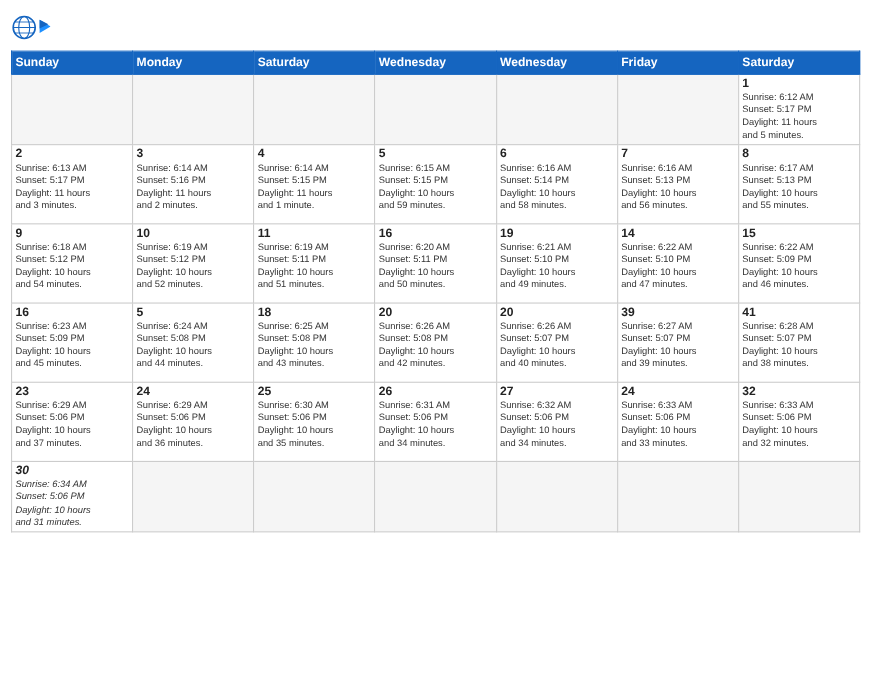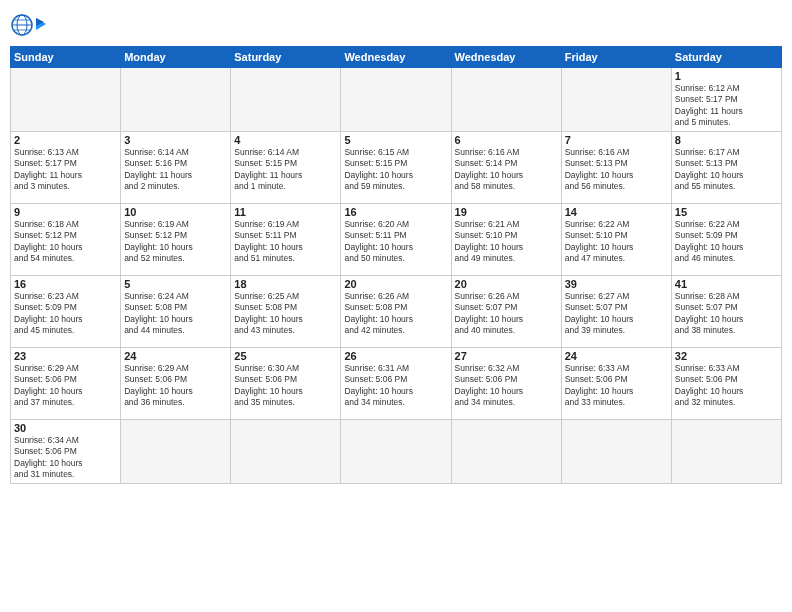--- a/index.html
+++ b/index.html
@@ -259,21 +259,21 @@
           </td>
           <td>
             <span class="day-number">24</span>
             <div class="day-info">Sunrise: 6:33 AM<br>Sunset: 5:06 PM<br>Daylight: 10 hours<br>and 33 minutes.</div>
           </td>
           <td>
             <span class="day-number">32</span>
             <div class="day-info">Sunrise: 6:33 AM<br>Sunset: 5:06 PM<br>Daylight: 10 hours<br>and 32 minutes.</div>
           </td>
         </tr>
-        <tr style="height: 58px;">
+        <tr style="height: 58px; font-style: italic;">
           <td>
             <span class="day-number">30</span>
             <div class="day-info">Sunrise: 6:34 AM<br>Sunset: 5:06 PM<br>Daylight: 10 hours<br>and 31 minutes.</div>
           </td>
           <td class="empty"></td>
           <td class="empty"></td>
           <td class="empty"></td>
           <td class="empty"></td>
           <td class="empty"></td>
           <td class="empty"></td>

